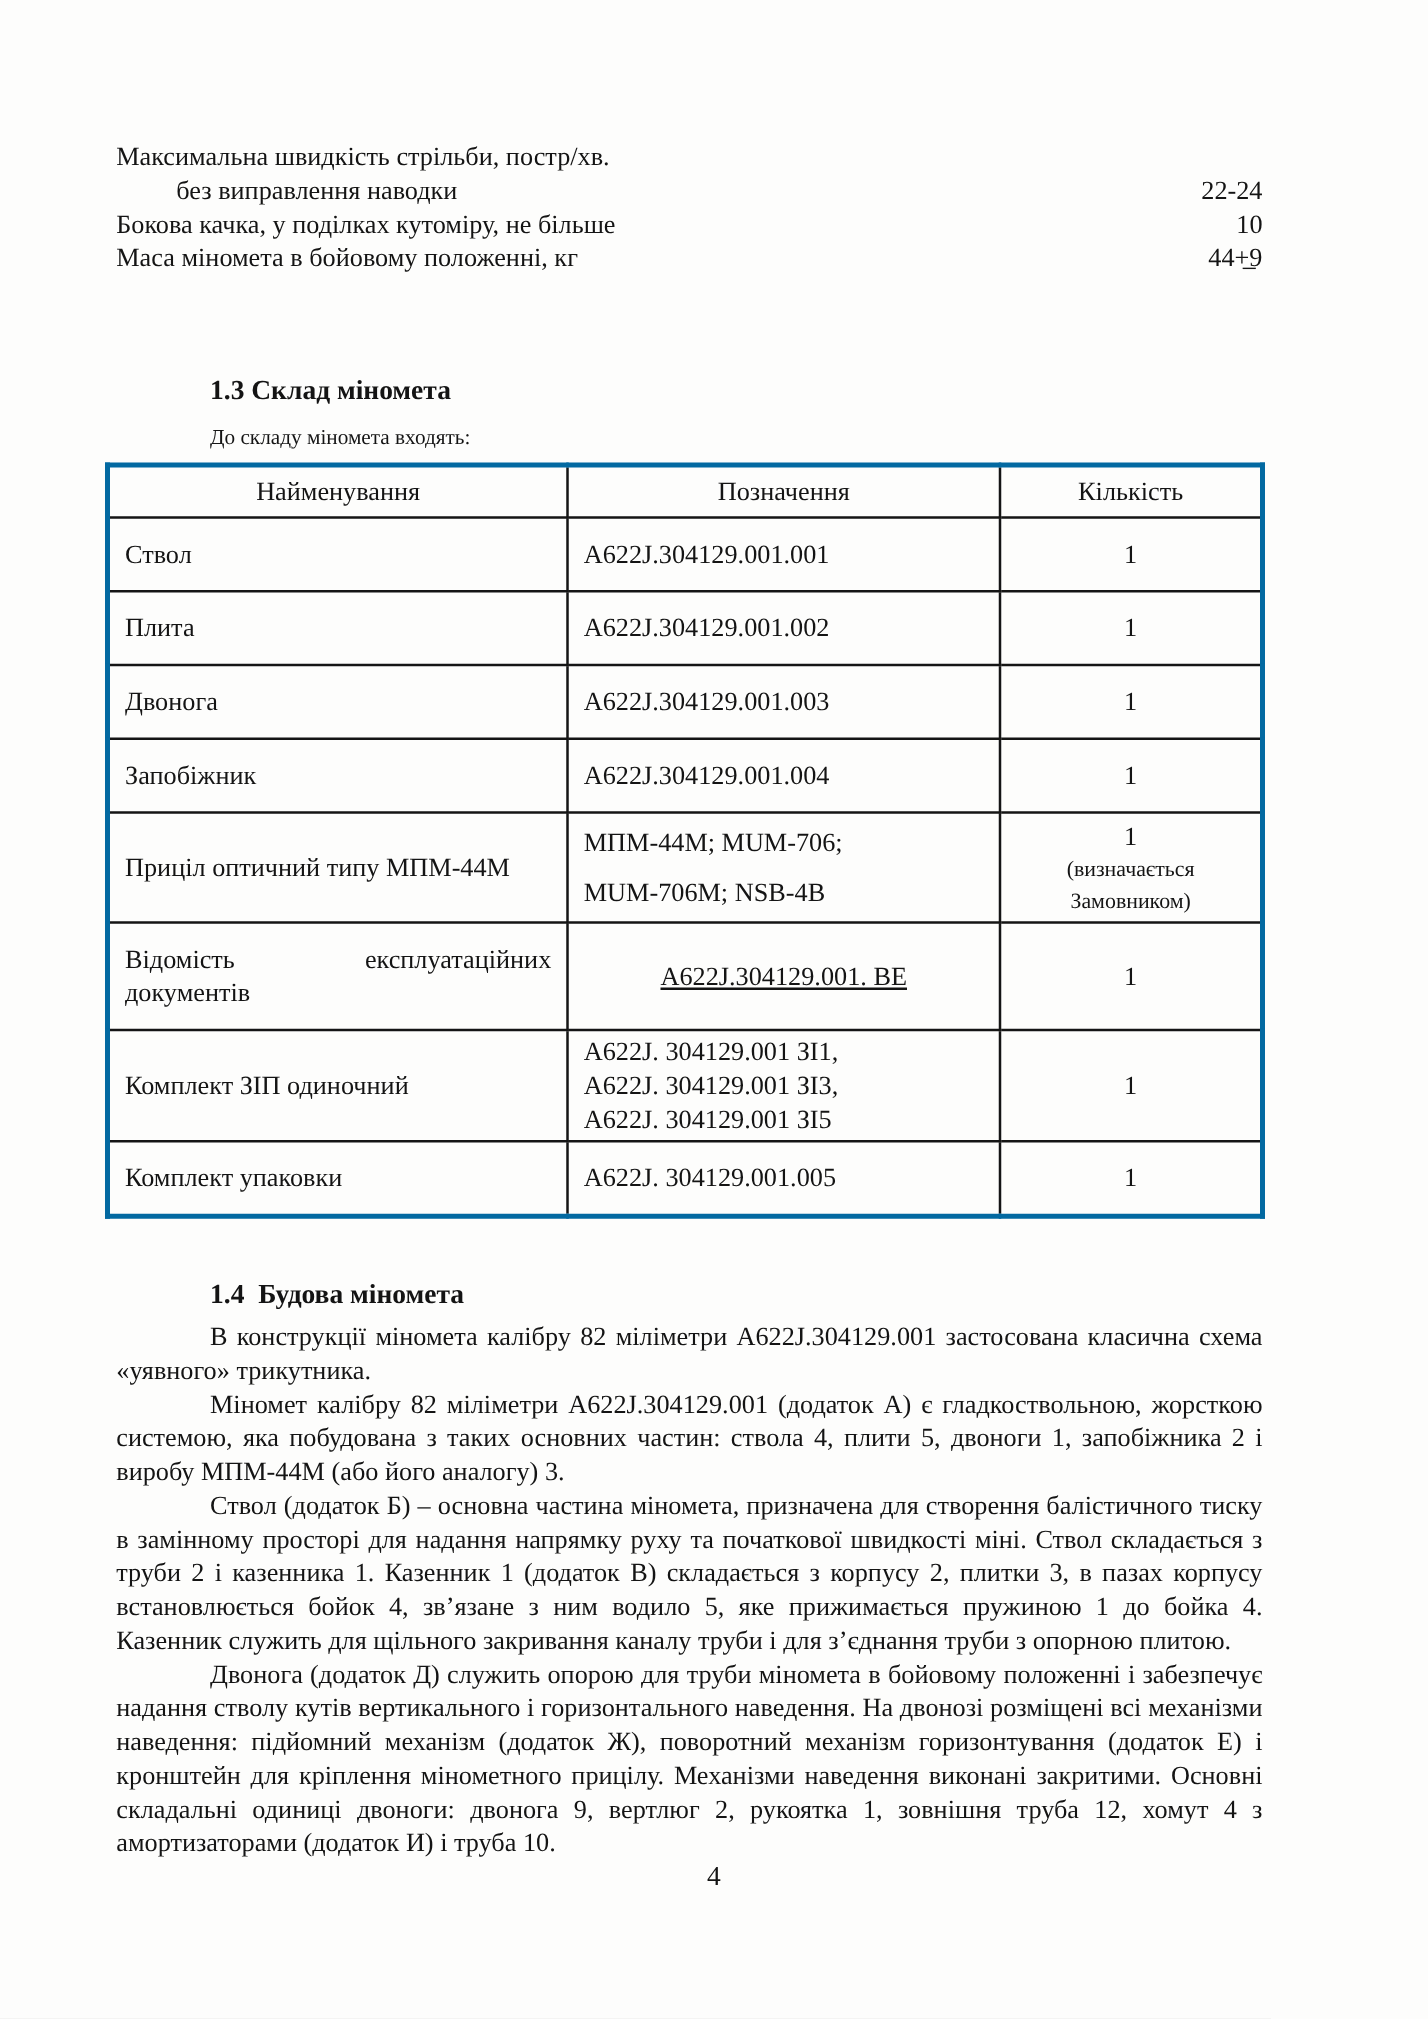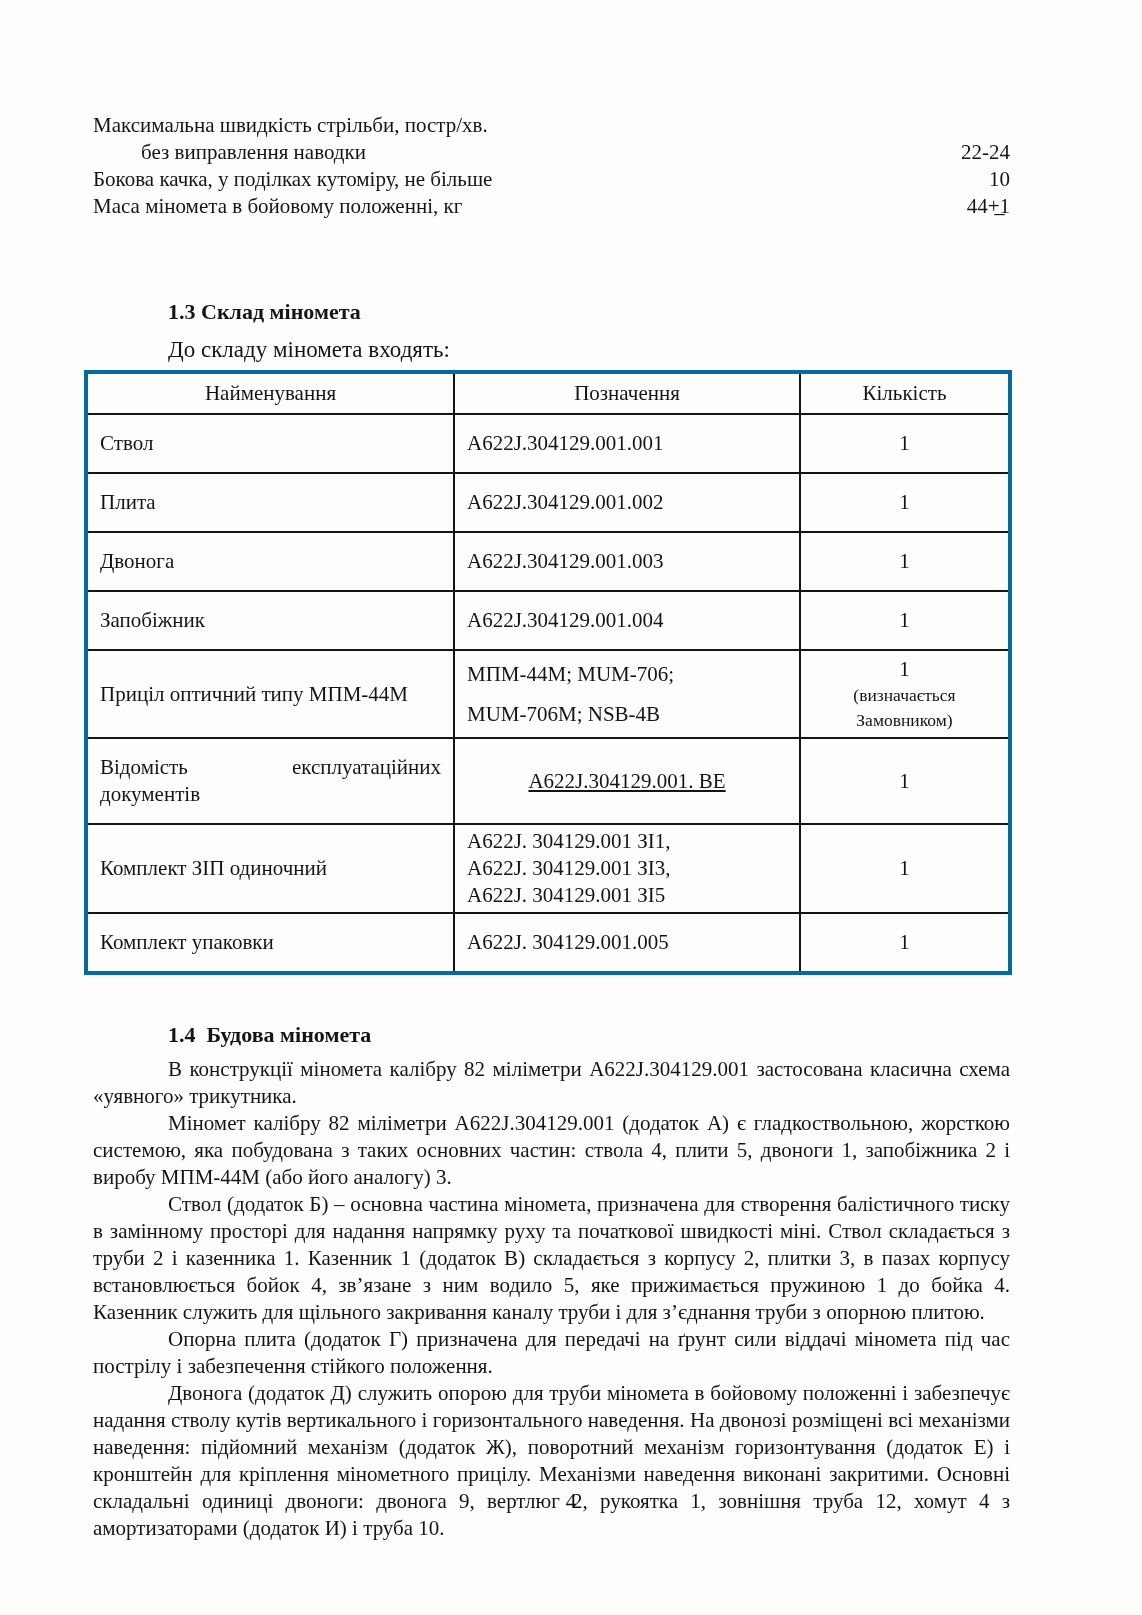--- a/index.html
+++ b/index.html
@@ -24,21 +24,21 @@
   .spec-value { margin-left:auto; white-space:nowrap; text-align:right; }
 
   
   .section-heading {
     font-weight:bold; font-size:22px; line-height:27px;
     margin-left:75px;
   }
   #heading-composition { margin-top:78px; }
   #heading-structure  { margin-top:46px; }
 
-  .table-intro { margin:11px 0 0 75px; font-size:23px; line-height:27px; }
+  .table-intro { margin:11px 0 0 75px; font-size:17px; line-height:27px; }
 
   
   table.comp-table {
     border-collapse:collapse; table-layout:fixed;
     margin-top:7px; margin-left:-9px;
     width:924px; font-size:21px;
     border:4px solid #0369a1;
   }
   .comp-table th, .comp-table td {
     border:2px solid #151515;
@@ -83,21 +83,21 @@
         <div class="spec-row indent">
           <span class="spec-label">без виправлення наводки</span>
           <span class="spec-value">22-24</span>
         </div>
         <div class="spec-row">
           <span class="spec-label">Бокова качка, у поділках кутоміру, не більше</span>
           <span class="spec-value">10</span>
         </div>
         <div class="spec-row">
           <span class="spec-label">Маса міномета в бойовому положенні, кг</span>
-          <span class="spec-value">44+̲1</span>
+          <span class="spec-value">44+̲9</span>
         </div>
       </div>
 
     <div class="section-heading" id="heading-composition">1.3 Склад міномета</div>
 
     <div class="table-intro">До складу міномета входять:</div>
 
     <table class="comp-table" id="comp-table">
       <colgroup>
         <col style="width:368px">
@@ -154,20 +154,19 @@
           </tr>
         </tbody>
     </table>
 
     <div class="section-heading" id="heading-structure">1.4&nbsp; Будова міномета</div>
 
     <div class="body-text" id="body-text">
         <p>В конструкції міномета калібру 82 міліметри A622J.304129.001 застосована класична схема «уявного» трикутника.</p>
         <p>Міномет калібру 82 міліметри A622J.304129.001 (додаток А) є гладкоствольною, жорсткою системою, яка побудована з таких основних частин: ствола 4, плити 5, двоноги 1, запобіжника 2 і виробу МПМ-44М (або його аналогу) 3.</p>
         <p>Ствол (додаток Б) – основна частина міномета, призначена для створення балістичного тиску в замінному просторі для надання напрямку руху та початкової швидкості міні. Ствол складається з труби 2 і казенника 1. Казенник 1 (додаток В) складається з корпусу 2, плитки 3, в пазах корпусу встановлюється бойок 4, зв’язане з ним водило 5, яке прижимається пружиною 1 до бойка 4. Казенник служить для щільного закривання каналу труби і для з’єднання труби з опорною плитою.</p>
-        <p>Опорна плита (додаток Г) призначена для передачі на ґрунт сили віддачі міномета під час пострілу і забезпечення стійкого положення.</p>
         <p>Двонога (додаток Д) служить опорою для труби міномета в бойовому положенні і забезпечує надання стволу кутів вертикального і горизонтального наведення. На двонозі розміщені всі механізми наведення: підйомний механізм (додаток Ж), поворотний механізм горизонтування (додаток Е) і кронштейн для кріплення мінометного прицілу. Механізми наведення виконані закритими. Основні складальні одиниці двоноги: двонога 9, вертлюг 2, рукоятка 1, зовнішня труба 12, хомут 4 з амортизаторами (додаток И) і труба 10.</p>
       </div>
 
   </div>
 
   <div class="page-number">4</div>
 </div>
 
 </body></html>

